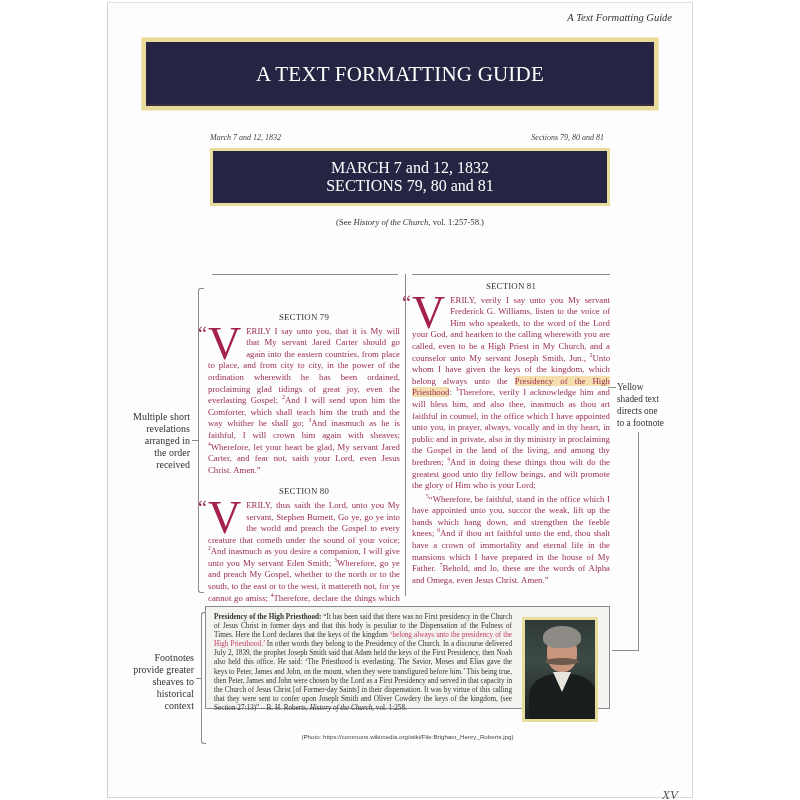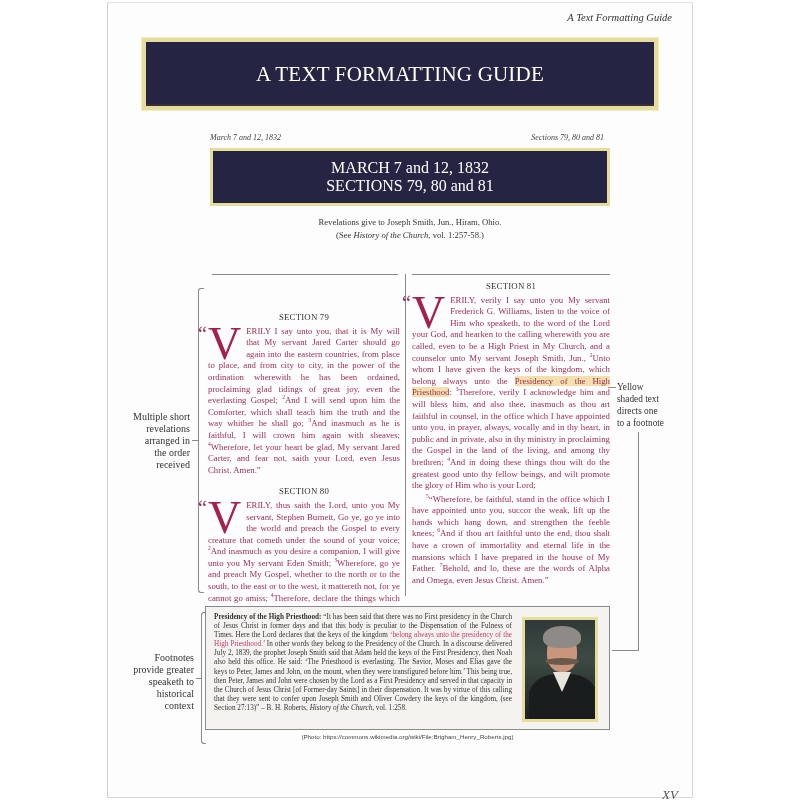--- a/index.html
+++ b/index.html
@@ -46,21 +46,21 @@
     sup { font-size: 5.5px; vertical-align: super; line-height: 0; }
     .hl { background: #f6dfae; }
 
     .note { position: absolute; font-size: 10px; line-height: 12px; color: #333; text-align: right; }
     .bracket { position: absolute; border: 1px solid #8a8a8a; border-right: none; border-radius: 3px 0 0 3px; }
     .bracket-tick { position: absolute; width: 6px; height: 1px; background: #8a8a8a; }
 
     .callout-line { position: absolute; background: #8a8a8a; }
 
     .footnote {
-      position: absolute; left: 205px; top: 606px; width: 405px; height: 124px;
+      position: absolute; left: 205px; top: 606px; width: 405px; height: 103px;
       background: #f4f3ef; border: 1px solid #8a8a8a; padding: 6px 6px 4px 8px;
     }
     .footnote-text { position: absolute; left: 8px; top: 6px; width: 298px; font-size: 7.2px; line-height: 9.1px; color: #333; text-align: justify; }
     .footnote-text b { font-weight: bold; }
     .footnote-text .pink { color: #c43a6a; }
     .footnote-credit { position: absolute; left: 0; width: 100%; top: 126px; font-family: "Liberation Sans", sans-serif; font-size: 6.2px; color: #444; text-align: center; }
     .portrait {
       position: absolute; left: 522px; top: 617px; width: 76px; height: 105px;
       border: 3px solid #e8dc9c; background: linear-gradient(180deg, #2f3a38 0%, #3d4a44 40%, #1d2220 100%); overflow: hidden;
     }
@@ -85,21 +85,20 @@
 
 <div class="date-left">March 7 and 12, 1832</div>
 <div class="sections-right">Sections 79, 80 and 81</div>
 
 <div class="chapter-banner">
   <div>MARCH 7 and 12, 1832</div>
   <div>SECTIONS 79, 80 and 81</div>
 </div>
 
 <div class="intro">
-  <div>Revelations give to Joseph Smith, Jun., Hiram, Ohio.</div>
   <div><span>(See </span><i>History of the Church</i><span>, vol. 1:257-58.)</span></div>
 </div>
 
 <div class="col-rule-top" style="left:212px;width:186px;"></div>
 <div class="col-rule-top" style="left:412px;width:198px;"></div>
 <div class="col-divider"></div>
 
 <div class="col" style="left:208px;top:281px;width:192px;margin-top:31px;">
   <div class="sec-head">SECTION 79</div>
   <div class="dropwrap">
@@ -143,21 +142,21 @@
   <div>to a footnote</div>
 </div>
 <div class="callout-line" style="left:638px;top:432px;width:1px;height:218px;"></div>
 <div class="callout-line" style="left:612px;top:650px;width:27px;height:1px;"></div>
 
 <div class="bracket" style="left:201px;top:612px;width:5px;height:132px;"></div>
 <div class="bracket-tick" style="left:196px;top:678px;"></div>
 <div class="note" style="left:110px;top:652px;width:84px;">
   <div>Footnotes</div>
   <div>provide greater</div>
-  <div>speaketh to</div>
+  <div>sheaves to</div>
   <div>historical</div>
   <div>context</div>
 </div>
 
 <div class="footnote">
   <div class="footnote-text">
     <b>Presidency of the High Priesthood:</b><span> “It has been said that there was no First presidency in the Church of Jesus Christ in former days and that this body is peculiar to the Dispensation of the Fulness of Times. Here the Lord declares that the keys of the kingdom </span><span class="pink">‘belong always unto the presidency of the High Priesthood.’</span><span> In other words they belong to the Presidency of the Church. In a discourse delivered July 2, 1839, the prophet Joseph Smith said that Adam held the keys of the First Presidency, then Noah also held this office. He said: ‘The Priesthood is everlasting. The Savior, Moses and Elias gave the keys to Peter, James and John, on the mount, when they were transfigured before him.’ This being true, then Peter, James and John were chosen by the Lord as a First Presidency and served in that capacity in the Church of Jesus Christ [of Former-day Saints] in their dispensation. It was by virtue of this calling that they were sent to confer upon Joseph Smith and Oliver Cowdery the keys of the kingdom, (see Section 27:13)” – B. H. Roberts, </span><i>History of the Church</i><span>, vol. 1:258.</span>
   </div>
   <div class="footnote-credit">(Photo: https://commons.wikimedia.org/wiki/File:Brigham_Henry_Roberts.jpg)</div>
 </div>

